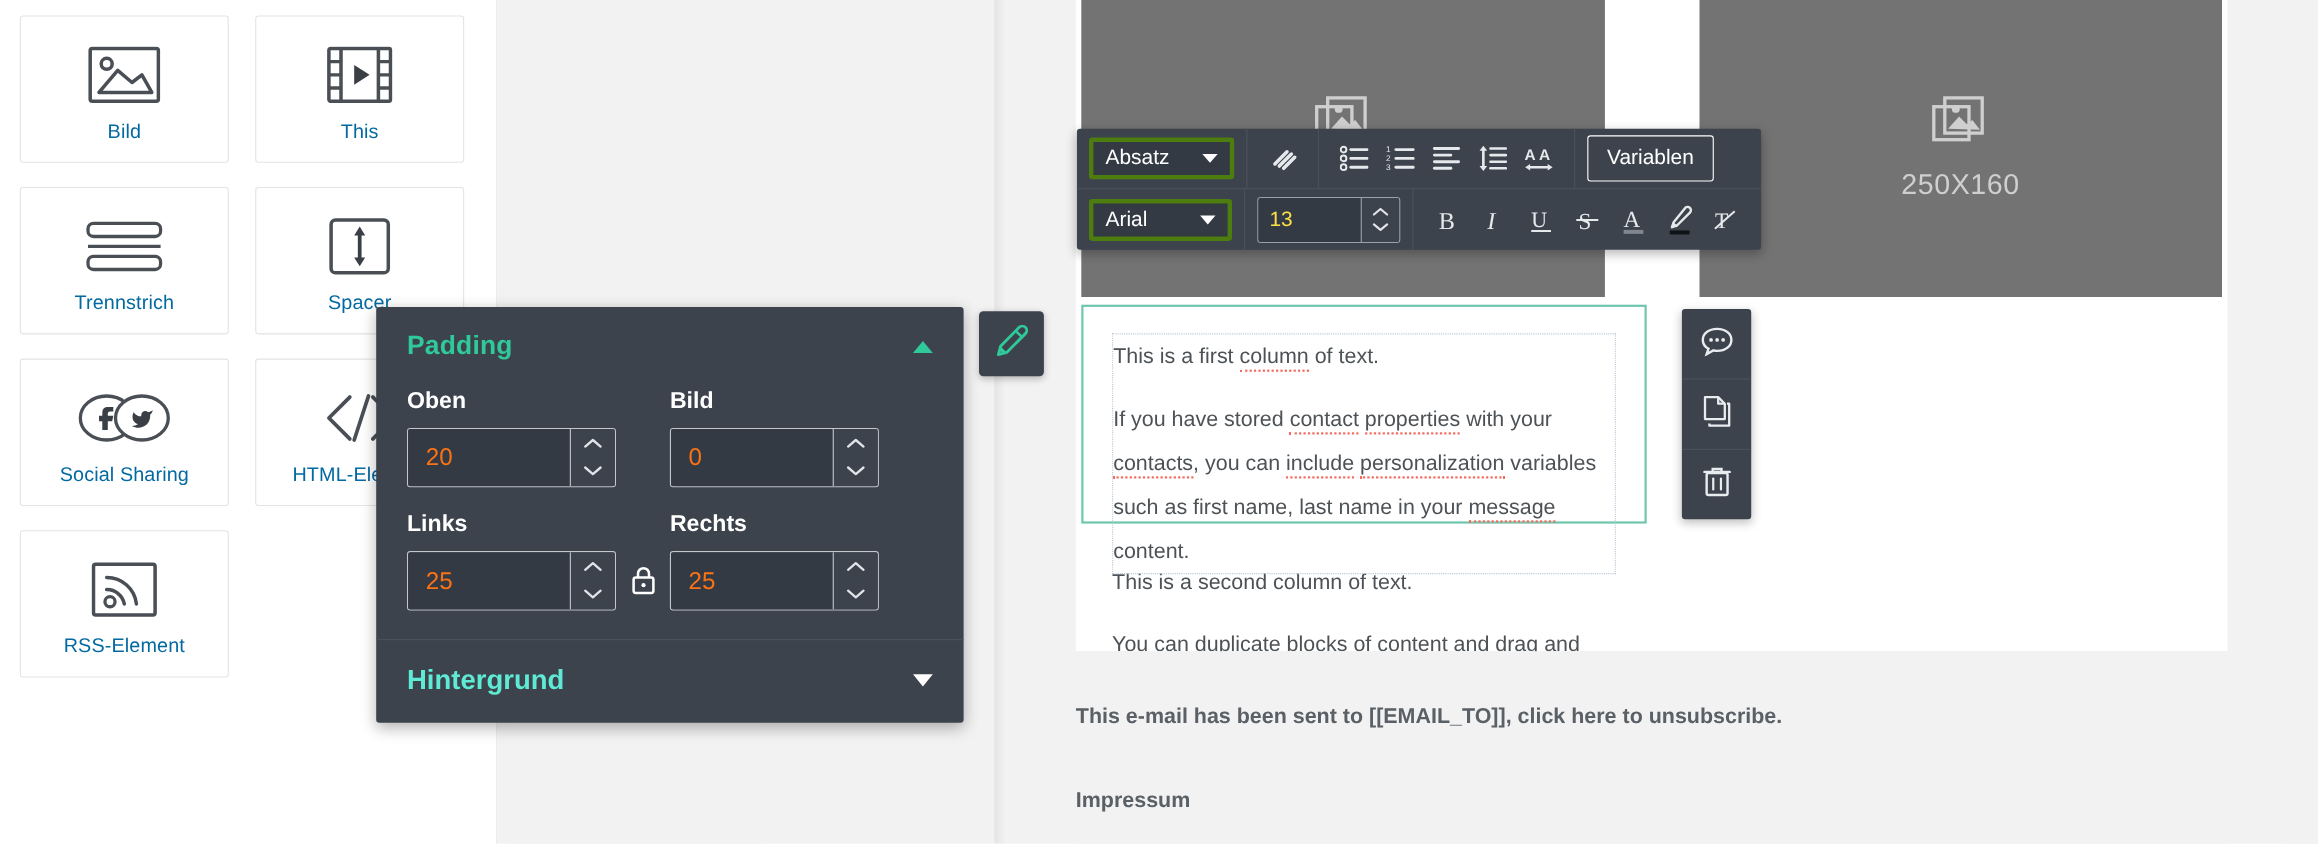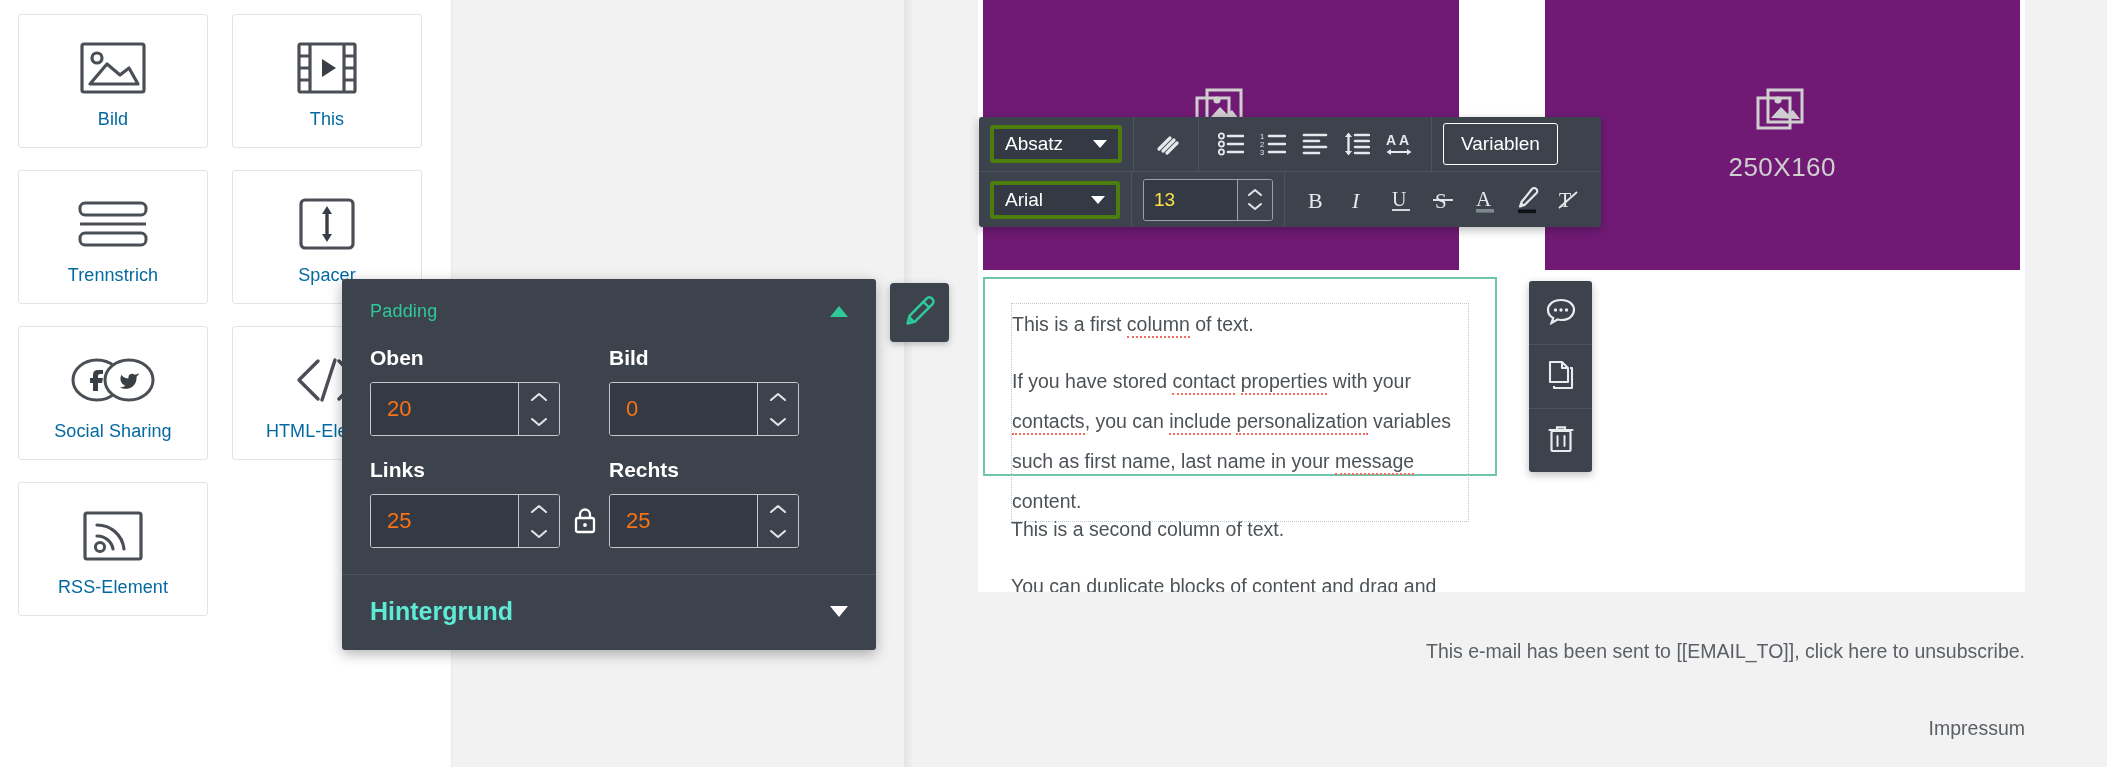--- a/index.html
+++ b/index.html
@@ -59,21 +59,21 @@
     position:absolute;left:0;top:0;width:1047px;height:270px;
     display:flex;
   }
   .img-cell{
     width:50%;height:100%;
     display:flex;align-items:center;justify-content:center;
     box-sizing:border-box;
   }
   .img-ph{
     width:100%;height:100%;
-    background:#701a75;
+    background:#737373;
     display:flex;flex-direction:column;
     align-items:center;justify-content:center;
     color:#c9c9c9;
   }
   .img-ph .ph-label{font-size:26px;color:#cfcfcf;margin-top:10px;letter-spacing:.5px;}
   .img-cell.left  .img-ph{margin:0 43px 0 5px;}
   .img-cell.right .img-ph{margin:0 5px 0 43px;}
 
   .row-text{
     position:absolute;left:0;top:270px;width:1047px;
@@ -108,23 +108,24 @@
   .block-plain{
     margin:7px 5px 0 5px;
     padding:26px 28px;
     box-sizing:border-box;
   }
   .block-plain .p-txt{color:#4d5256;}
 
   .email-footer{
     position:absolute;left:0;top:592px;width:1047px;height:175px;
     background:#f2f2f2;
-    text-align:right;
+    text-align:left;
     box-sizing:border-box;
     padding-top:48px;
+    font-weight:bold;
   }
   .ft-line{font-size:19.5px;color:#5a6066;margin:0;}
   .ft-line2{font-size:19.5px;color:#5a6066;margin:54px 0 0 0;}
 
   
   .toolbar{
     position:absolute;left:979px;top:117px;
     background:#3c434d;
     border-radius:3px;
     box-shadow:0 3px 10px rgba(0,0,0,.28);
@@ -204,21 +205,21 @@
     border-radius:3px;
     box-shadow:0 4px 14px rgba(0,0,0,.3);
     z-index:50;
     box-sizing:border-box;
   }
   .pp-head{
     display:flex;align-items:center;justify-content:space-between;
     padding:22px 28px 14px 28px;
     cursor:pointer;
   }
-  .pp-title{color:#2fc99a;font-size:18px;font-weight:normal;letter-spacing:.2px;}
+  .pp-title{color:#2fc99a;font-size:24px;font-weight:bold;letter-spacing:.2px;}
   .tri-up{width:0;height:0;border-left:9px solid transparent;border-right:9px solid transparent;border-bottom:11px solid #2fc99a;}
   .tri-dn{width:0;height:0;border-left:9px solid transparent;border-right:9px solid transparent;border-top:11px solid #ffffff;}
   .pp-body{padding:10px 28px 26px 28px;}
   .pp-grid{display:flex;flex-wrap:wrap;}
   .pp-col{width:50%;box-sizing:border-box;}
   .pp-lbl{color:#ffffff;font-size:21px;font-weight:bold;margin-bottom:12px;}
   .pp-field{
     display:flex;align-items:stretch;height:52px;width:188px;
     border:1px solid #c3c8cd;border-radius:3px;overflow:hidden;
     background:#333a43;

